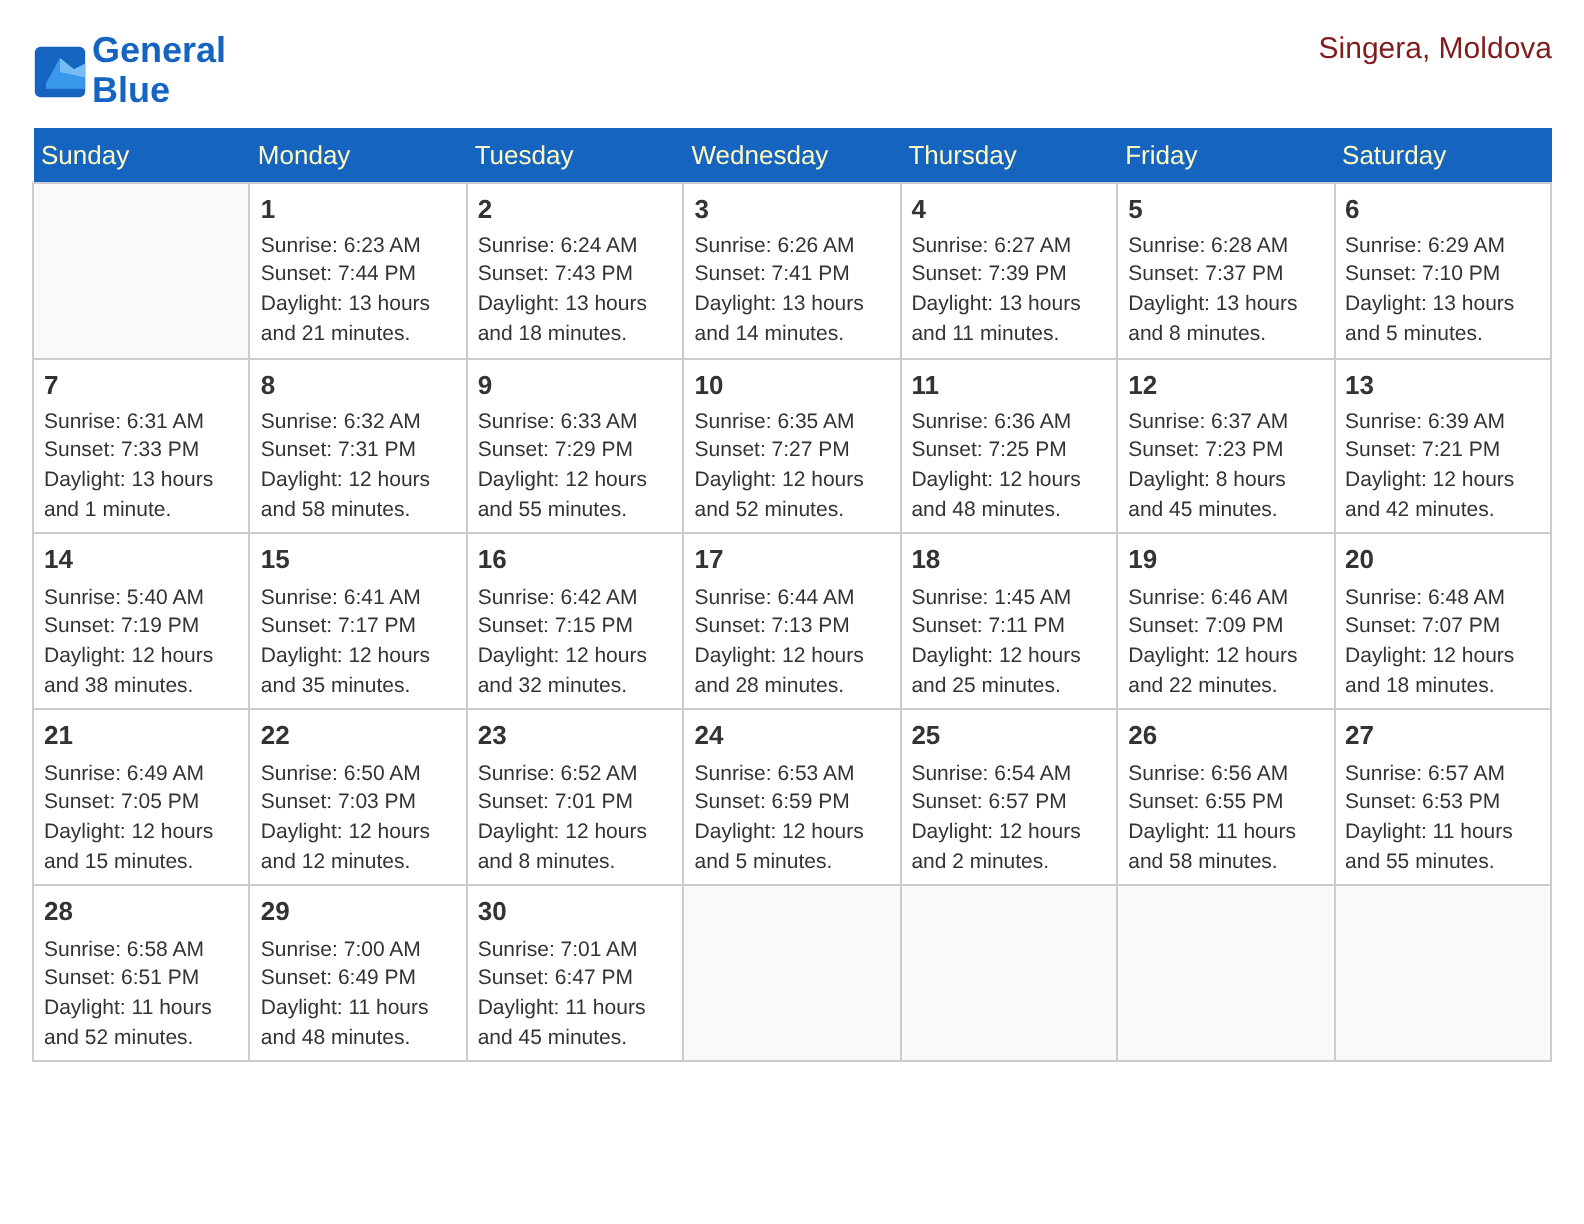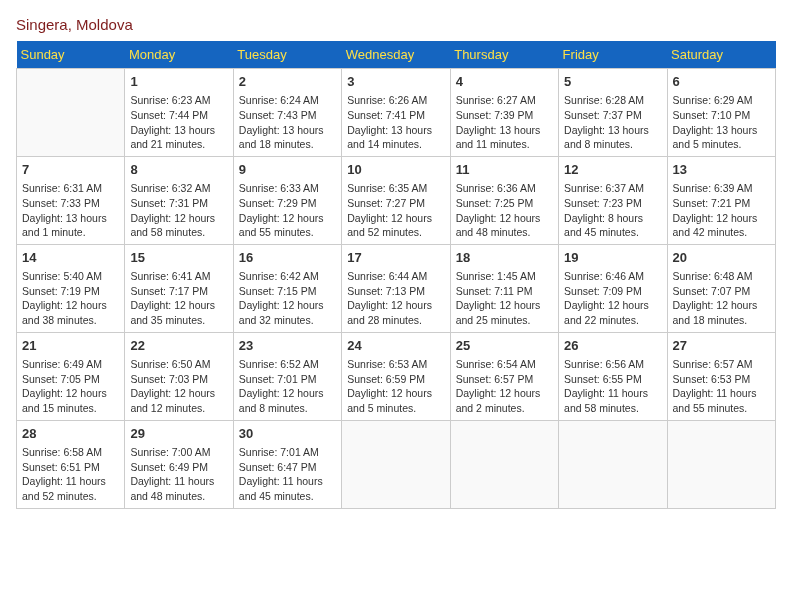--- a/index.html
+++ b/index.html
@@ -46,21 +46,21 @@
       font-size: 15px;
       color: #7f1d1d;
     }
     table {
       width: 100%;
       border-collapse: collapse;
       font-size: 11px;
     }
     thead tr th {
       background: #1565c0;
-      color: #fde047;
+      color: #fef9c3;
       padding: 6px 4px;
       text-align: left;
       font-size: 13px;
       font-weight: normal;
     }
     tbody tr td {
       border: 1px solid #ccc;
       vertical-align: top;
       padding: 4px 5px;
       height: 80px;
@@ -79,20 +79,31 @@
     }
     .cell-text {
       font-size: 10.5px;
       color: #333;
     }
   </style>
 </head>
 <body>
 
 <div class="header">
+  <div class="logo">
+    <svg class="logo-icon" viewBox="0 0 40 40">
+      <rect x="2" y="2" width="36" height="36" rx="4" fill="#1565c0"></rect>
+      <polygon points="10,28 20,10 30,18 38,14 38,32 10,32" fill="#42a5f5" opacity="0.8"></polygon>
+      <polygon points="20,10 30,18 38,14 38,24 20,20" fill="#90caf9" opacity="0.7"></polygon>
+    </svg>
+    <div class="logo-text">
+      <span>General</span><br>
+      <span style="color:#1565c0">Blue</span>
+    </div>
+  </div>
   <div class="title-block">
     <div class="location">Singera, Moldova</div>
   </div>
 </div>
 
 <table>
   <thead>
     <tr id="weekday-header">
         <th>Sunday</th>
         <th>Monday</th>

